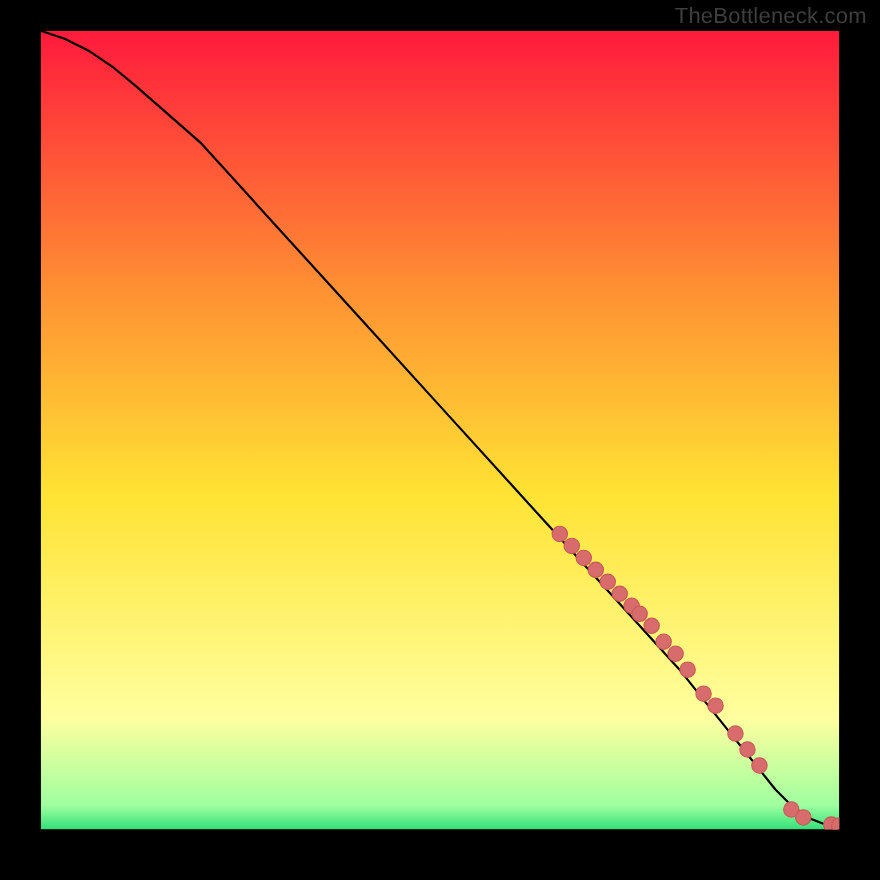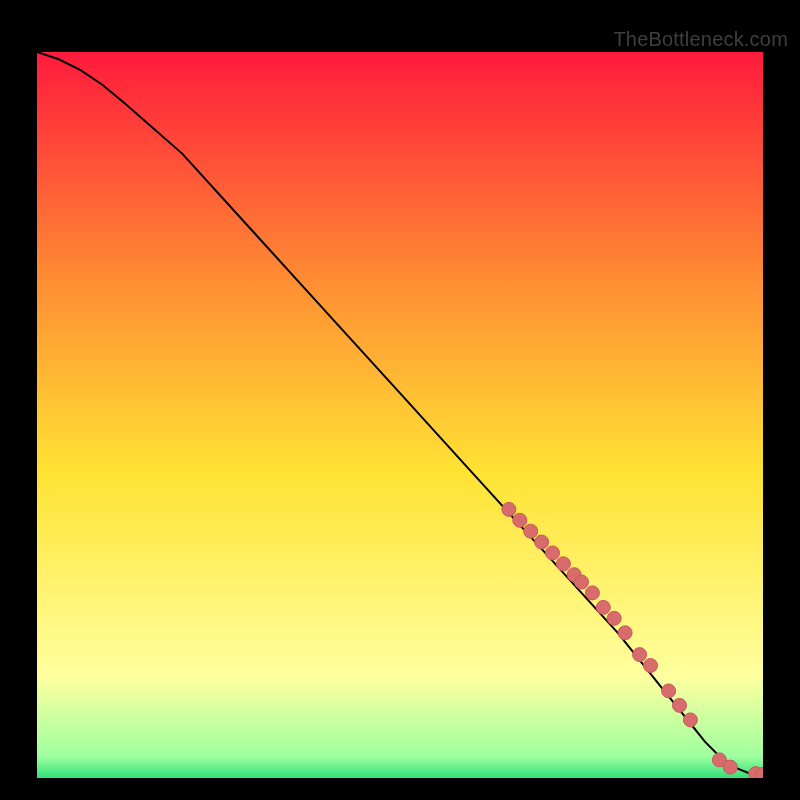--- a/index.html
+++ b/index.html
@@ -9,21 +9,20 @@
     height: 800px;
     background: #000;
     font-family: Arial, Helvetica, sans-serif;
     overflow: hidden;
   }
   .stage {
     position: relative;
     width: 800px;
     height: 764px;
     background: #000;
-    margin-top: 24px;
   }
   .attribution {
     position: absolute;
     top: 4px;
     right: 12px;
     color: #3f3f3f;
     font-size: 20px;
     font-weight: 400;
     letter-spacing: 0.2px;
   }

